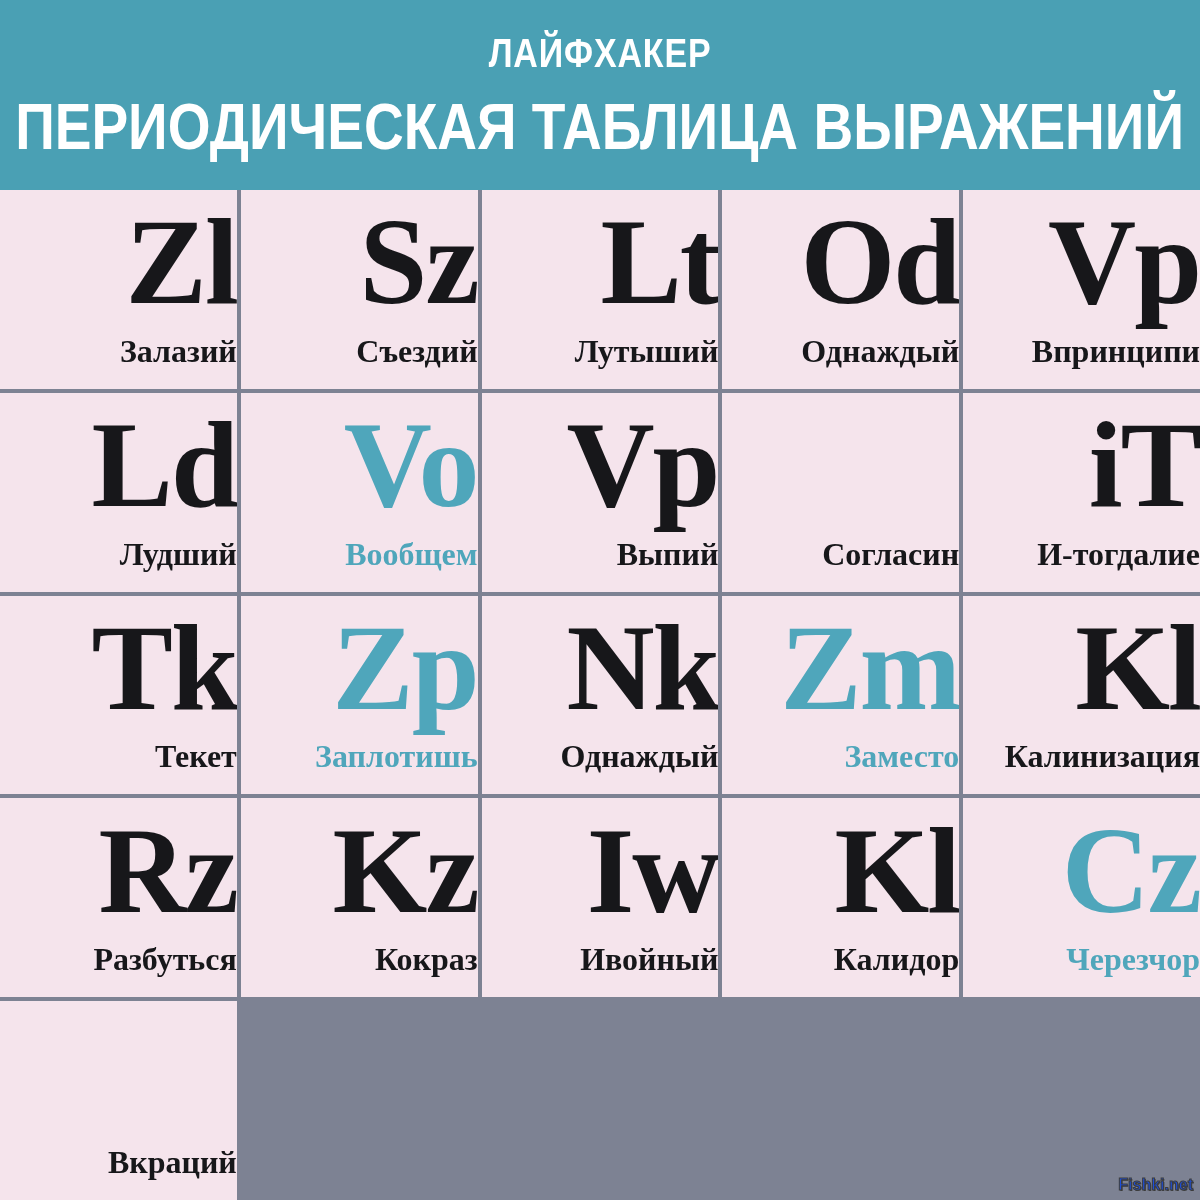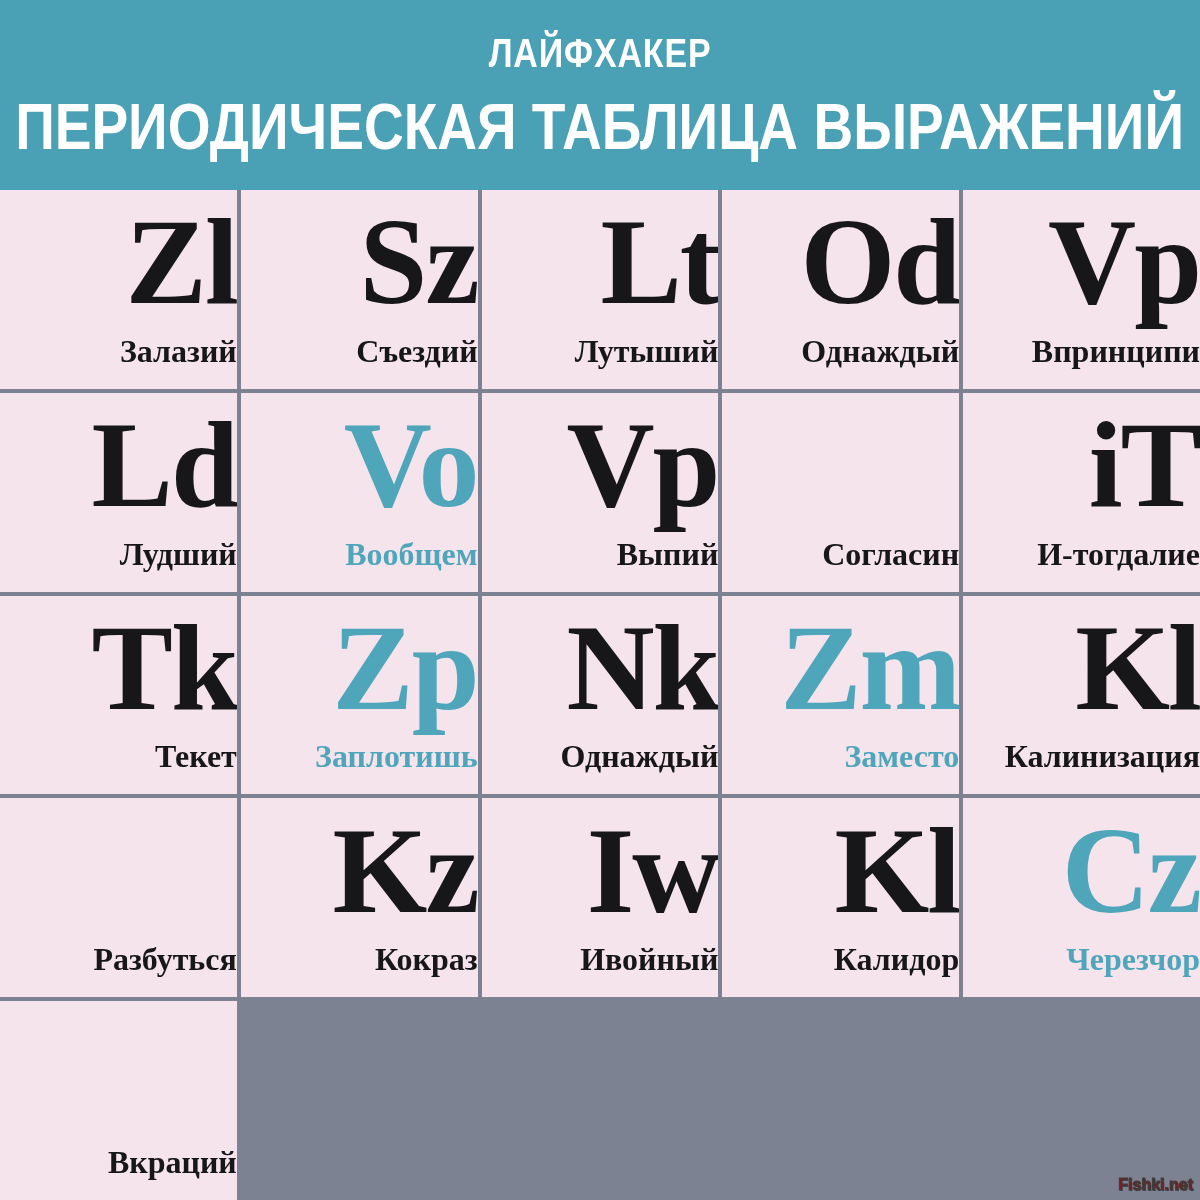--- a/index.html
+++ b/index.html
@@ -86,21 +86,21 @@
   .cell.accent .symbol,
   .cell.accent .word {
     color: #4fa6bb;
   }
   .watermark {
     position: absolute;
     right: 7px;
     bottom: 6px;
     font-size: 16px;
     font-weight: 700;
-    color: #7f1d1d;
+    color: #1d4ed8;
     -webkit-text-stroke: 1px #3d3d3d;
     text-shadow: 1px 1px 0 #3d3d3d;
     letter-spacing: 0px;
   }
 </style>
 </head>
 <body>
 
 <div class="poster">
 
@@ -208,20 +208,23 @@
   </div>
 
   <div class="cell">
     <div class="symbol-wrap">
       <div class="symbol">Kl</div>
     </div>
     <div class="word">Калинизация</div>
   </div>
 
   <div class="cell">
+    <div class="symbol-wrap">
+      <div class="symbol">Rz</div>
+    </div>
     <div class="word">Разбуться</div>
   </div>
 
   <div class="cell">
     <div class="symbol-wrap">
       <div class="symbol">Kz</div>
     </div>
     <div class="word">Кокраз</div>
   </div>
 

